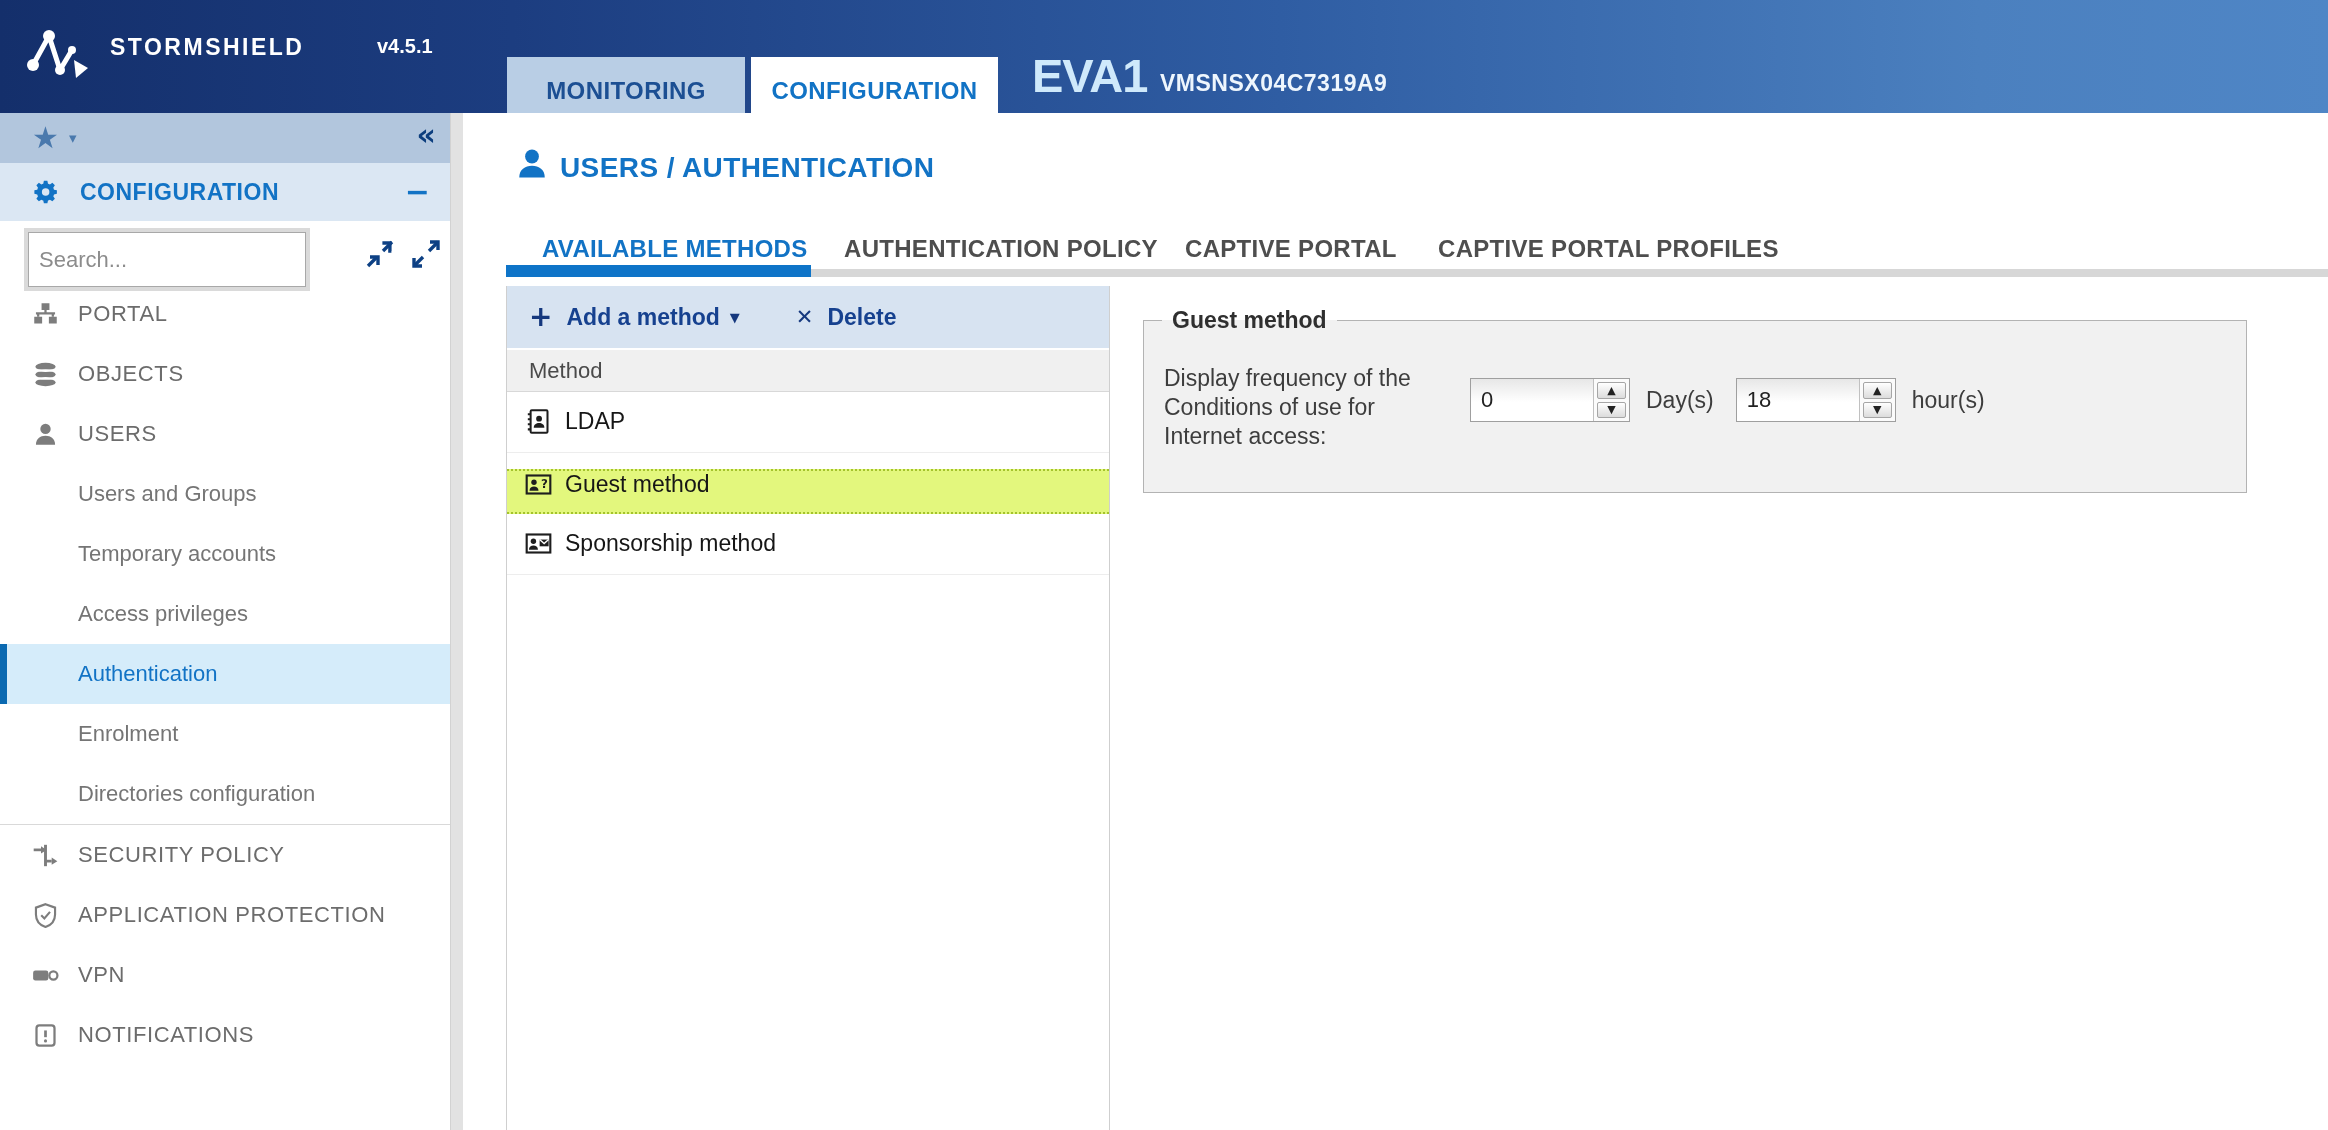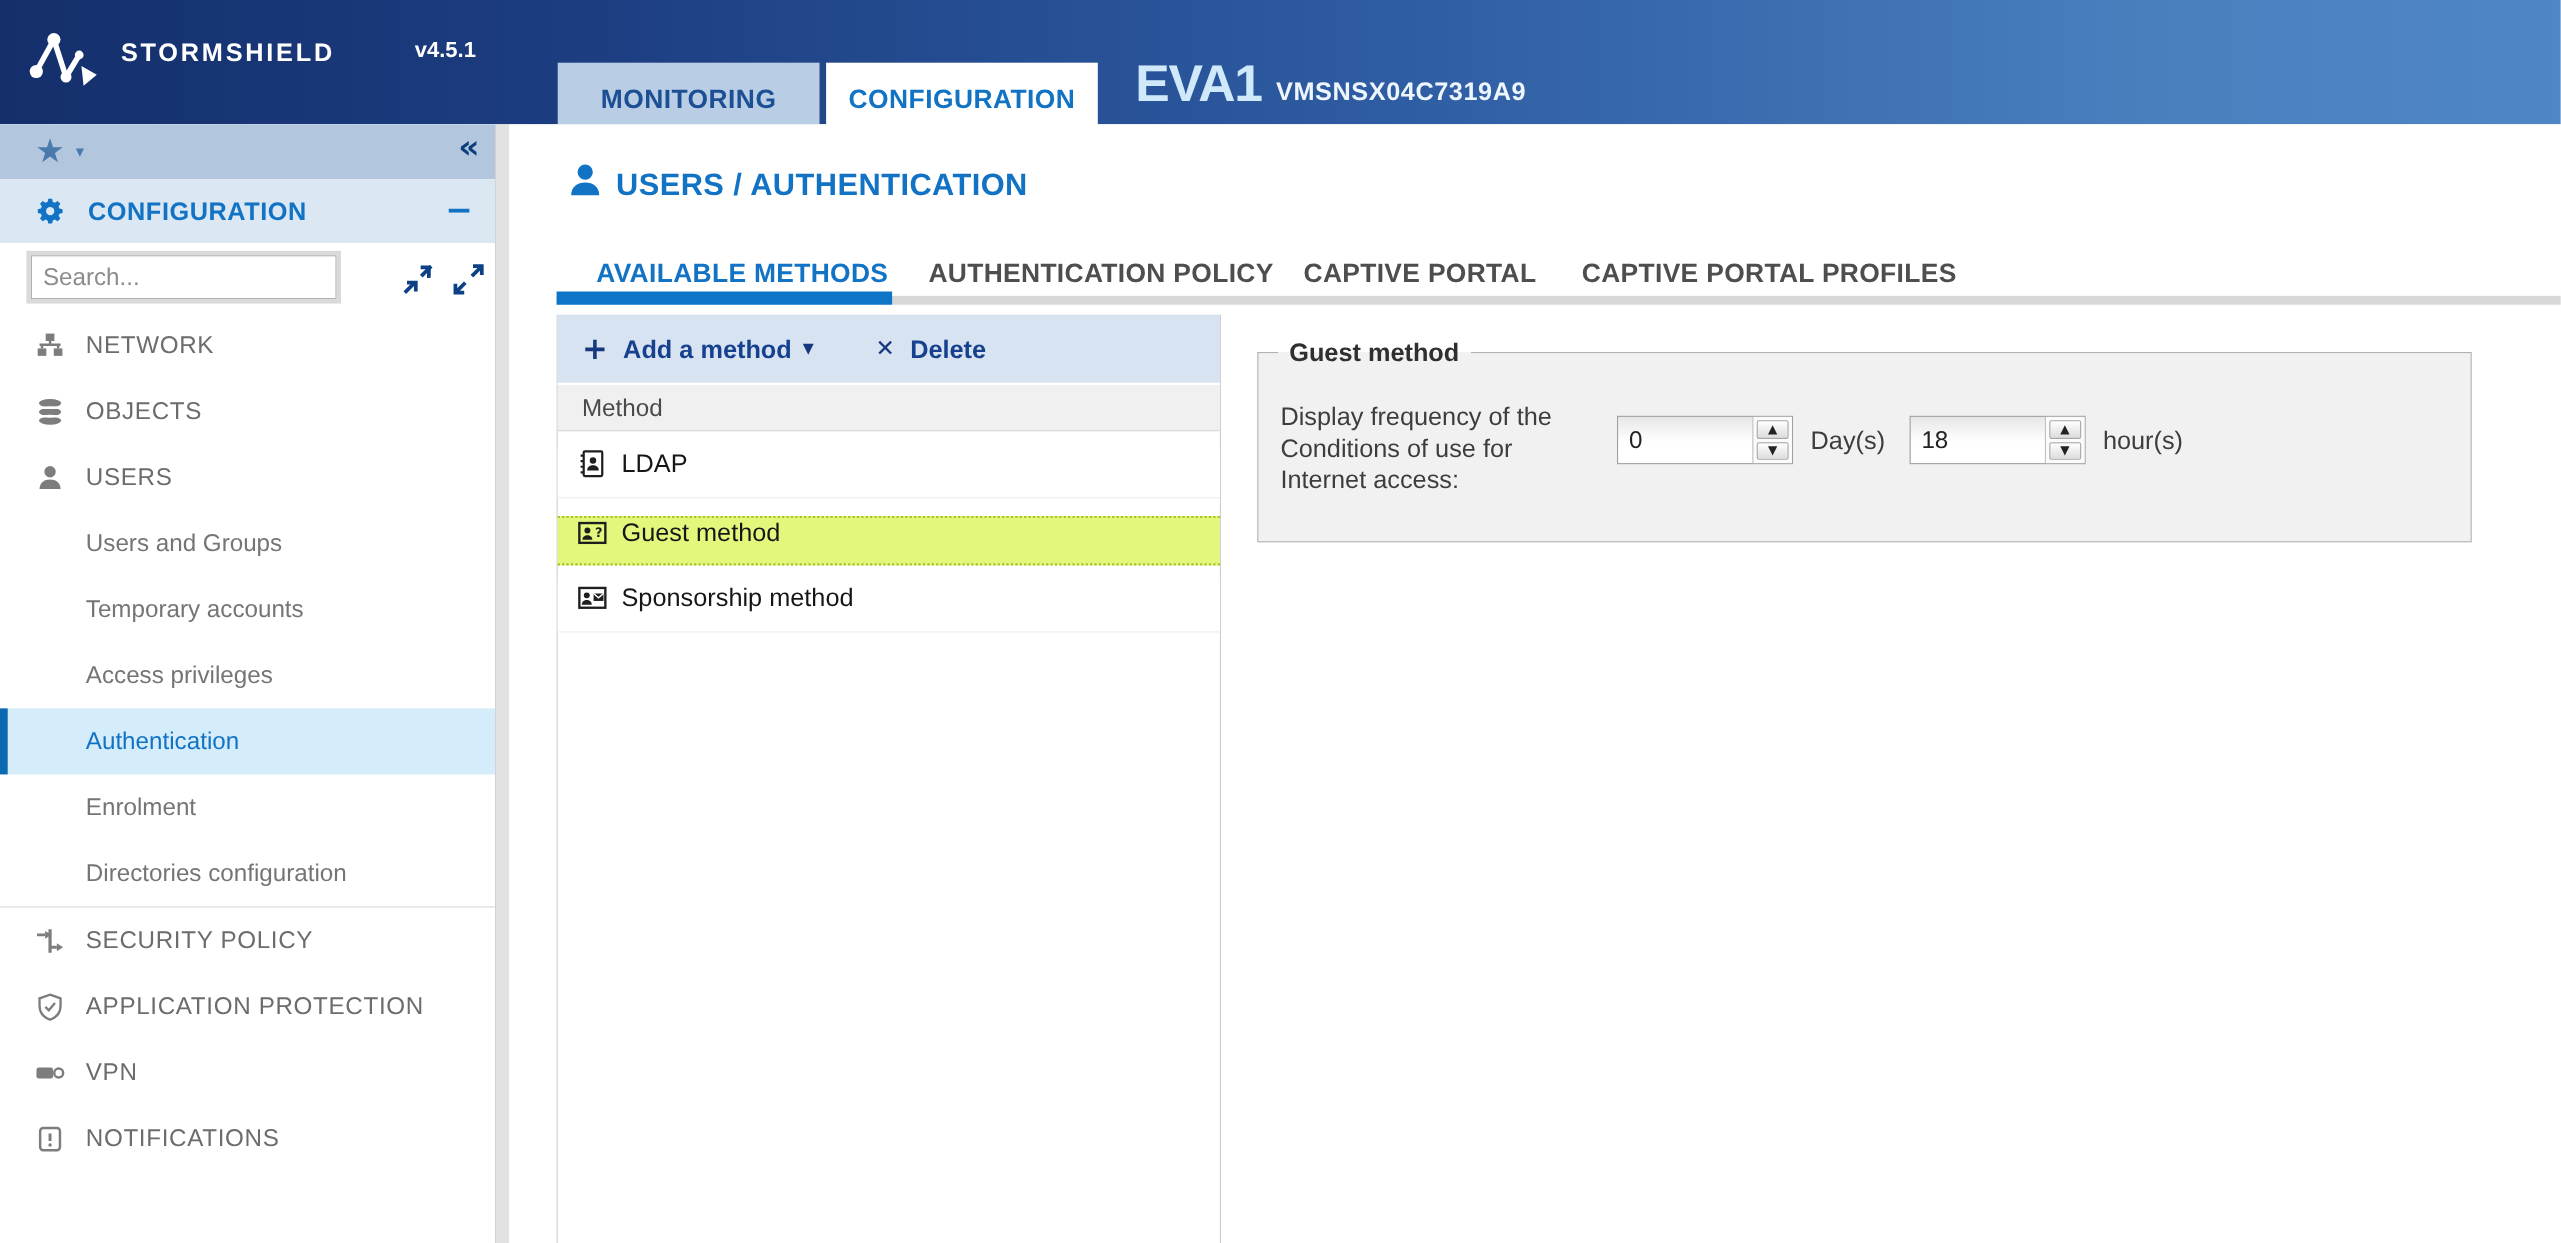--- a/index.html
+++ b/index.html
@@ -45,21 +45,21 @@
   .fav-collapse { position: absolute; right: 14px; top: 4px; color: #0c3e7e; font-size: 30px; font-weight: bold; cursor: pointer; }
   .section-row {
     height: 58px; background: #dbe7f3; position: relative;
     display: flex; align-items: center; cursor: pointer;
   }
   .section-gear { width: 30px; height: 30px; color: #1273c5; margin-left: 30px; }
   .section-label { color: #1273c5; font-weight: bold; font-size: 23px; letter-spacing: 0.5px; margin-left: 20px; }
   .section-minus { position: absolute; right: 20px; color: #1273c5; font-size: 30px; font-weight: bold; line-height: 1; }
   .search-row { height: 63px; position: relative; background: #ffffff; }
   .search-input {
-    position: absolute; left: 28px; top: 11px; width: 278px; height: 40px;
+    position: absolute; left: 28px; top: 11px; width: 278px; height: 55px;
     border: 1px solid #a8a8a8; outline: 4px solid #dadada;
     font-size: 22px; padding: 16px 10px; color: #444; font-family: "Liberation Sans", sans-serif;
   }
   .search-input::placeholder { color: #8c8c8c; }
   .sq-icon { position: absolute; top: 17px; width: 32px; height: 32px; color: #0d4084; cursor: pointer; }
   .icon-collapse-all { left: 364px; }
   .icon-expand-all { left: 410px; }
 
   .nav-item { height: 60px; display: flex; align-items: center; cursor: pointer; position: relative; }
   .nav-ico { width: 27px; height: 27px; color: #7d7d7d; margin-left: 32px; flex: 0 0 auto; }
@@ -181,21 +181,21 @@
       </svg>
     </div>
 
     <div class="nav-item">
       <svg class="nav-ico" viewBox="0 0 24 24" aria-hidden="true">
         <rect x="8.5" y="2" width="7" height="6" fill="currentColor"></rect>
         <path d="M12 8 V11 M3.5 11 H20.5 M5.5 11 V14 M18.5 11 V14" stroke="currentColor" stroke-width="2"></path>
         <rect x="2" y="14" width="7" height="6" fill="currentColor"></rect>
         <rect x="15" y="14" width="7" height="6" fill="currentColor"></rect>
       </svg>
-      <span class="nav-label">NETWORK</span>
+      <span class="nav-label">PORTAL</span>
     </div>
     <div class="nav-item">
       <svg class="nav-ico" viewBox="0 0 24 24" aria-hidden="true">
         <ellipse cx="12" cy="5" rx="9" ry="3.4" fill="currentColor"></ellipse>
         <ellipse cx="12" cy="12" rx="9" ry="3.4" fill="currentColor"></ellipse>
         <ellipse cx="12" cy="19" rx="9" ry="3.4" fill="currentColor"></ellipse>
         <ellipse cx="12" cy="8.5" rx="9.6" ry="1.2" fill="#ffffff"></ellipse>
         <ellipse cx="12" cy="15.5" rx="9.6" ry="1.2" fill="#ffffff"></ellipse>
       </svg>
       <span class="nav-label">OBJECTS</span>

